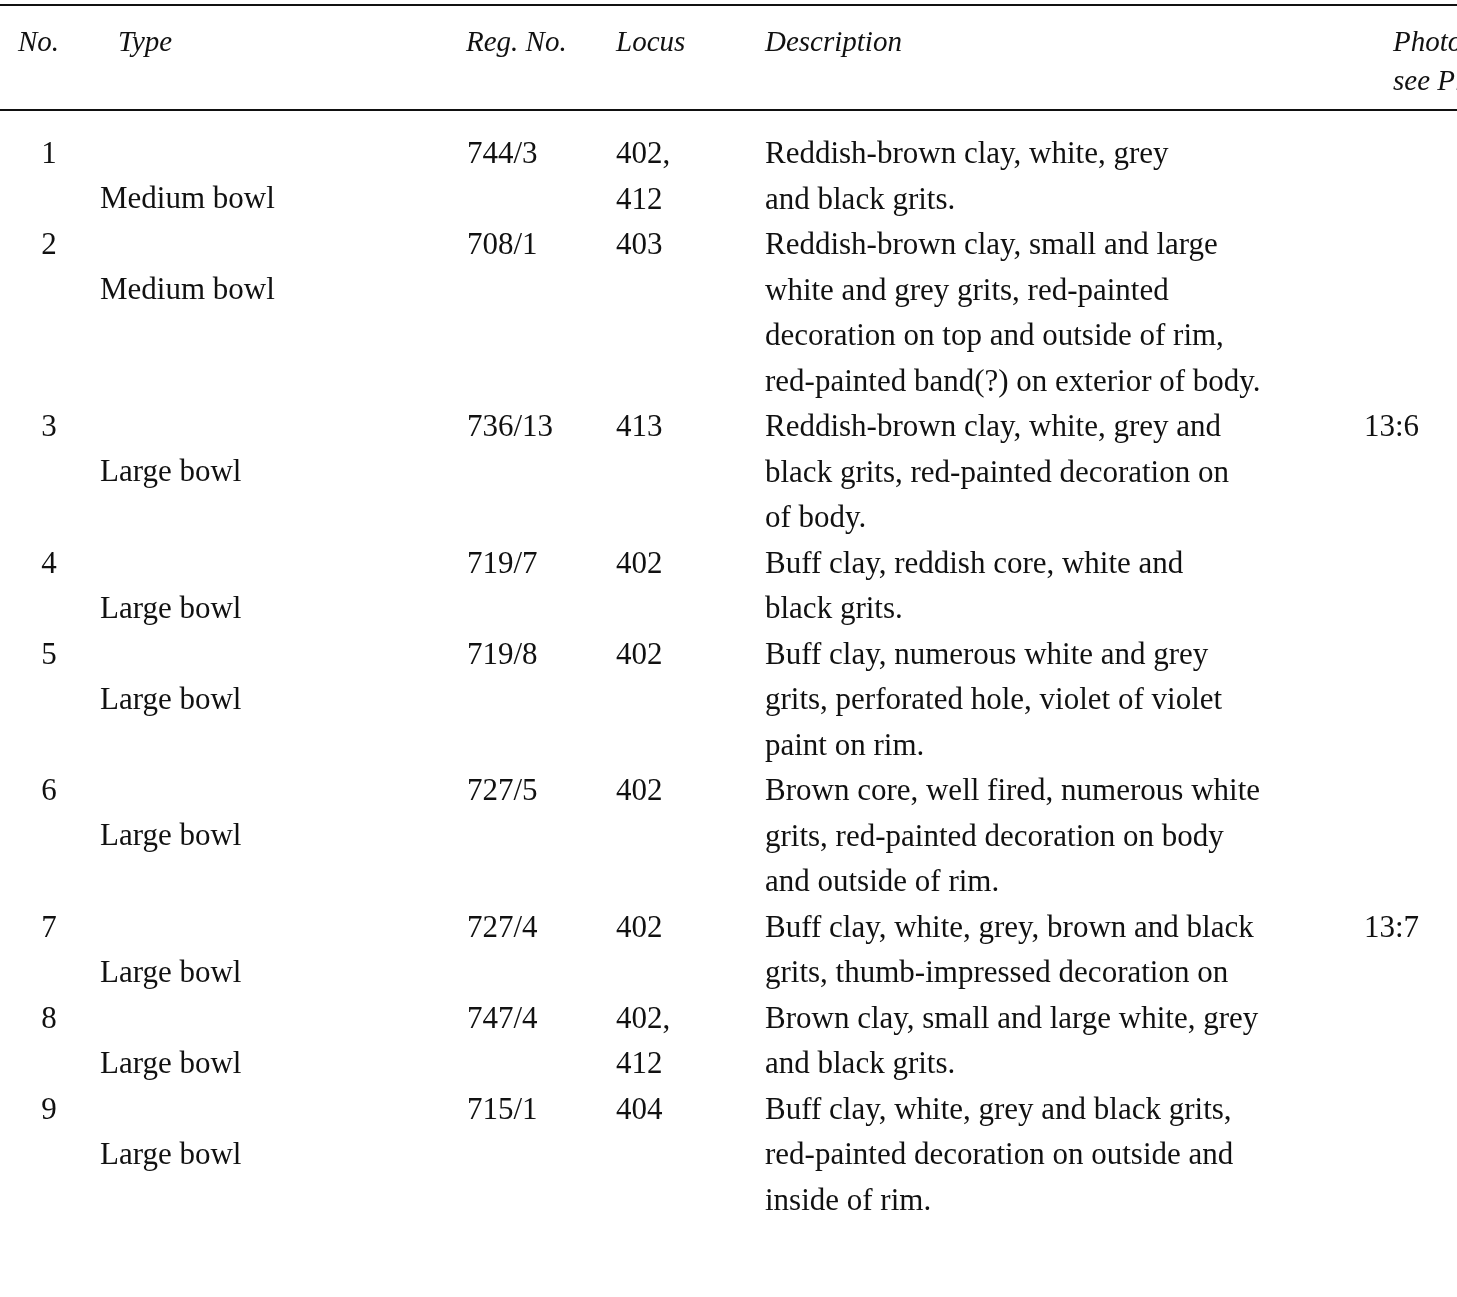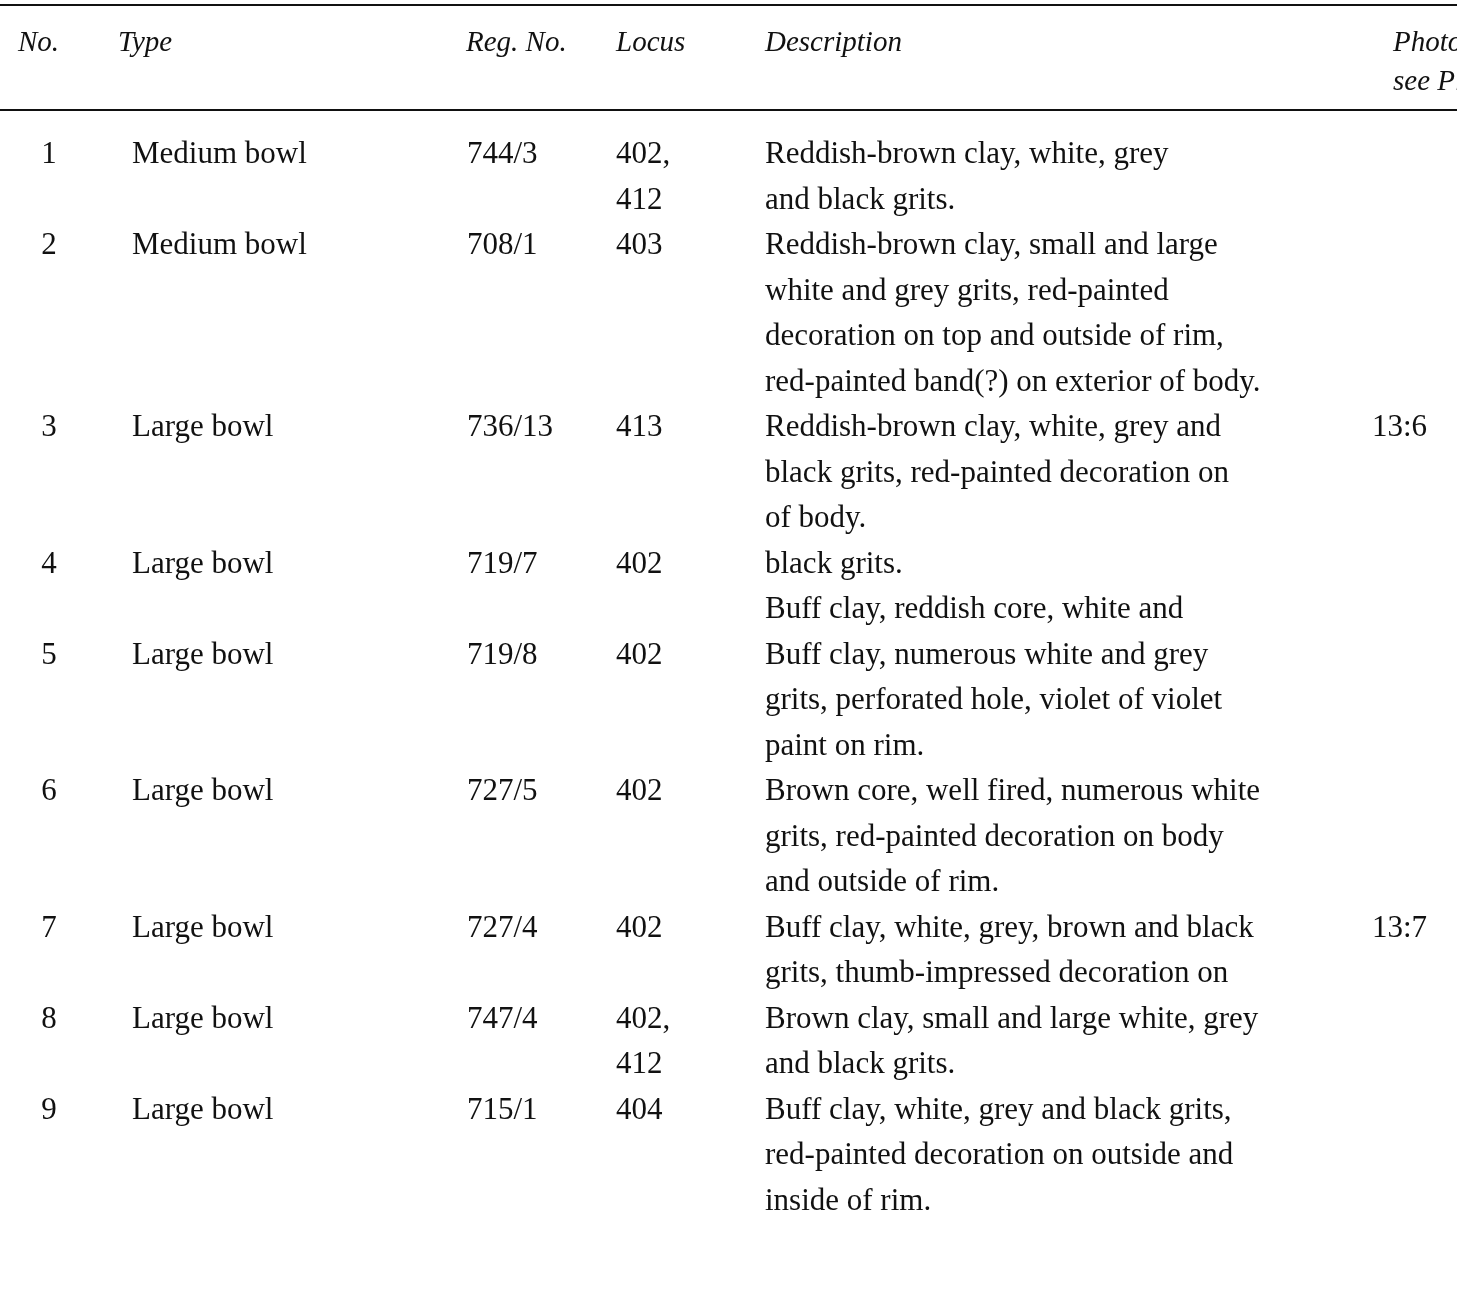--- a/index.html
+++ b/index.html
@@ -65,33 +65,33 @@
       width: 1457px;
       font-size: 31px;
       line-height: 45.5px;
     }
     .cell {
       position: absolute;
       top: 0;
       white-space: nowrap;
     }
     .c-no { left: 24px; width: 50px; text-align: center; }
-    .c-type { left: 132px; }
+    .c-type { left: 100px; margin-top: 45px; }
     .c-reg { left: 467px; }
     .c-locus { left: 616px; white-space: pre-line; }
     .c-desc {
       position: relative;
       margin-left: 765px;
       width: 600px;
     }
     .c-desc .line {
       display: block;
       white-space: nowrap;
     }
-    .c-photo { left: 1364px; margin-left: 8px; }
+    .c-photo { left: 1364px; }
   </style>
 </head>
 <body>
 
 <div class="page">
   <div class="rule top"></div>
 
   <div class="header">
     <span class="h h-no">No.</span>
     <span class="h h-type">Type</span>
@@ -147,22 +147,22 @@
       </div>
       <span class="cell c-photo">13:6</span>
     </div>
 
     <div class="row">
       <span class="cell c-no">4</span>
       <span class="cell c-type">Large bowl</span>
       <span class="cell c-reg">719/7</span>
       <span class="cell c-locus">402</span>
       <div class="c-desc">
+        <span class="line">Buff clay, reddish core, white and</span>
         <span class="line">black grits.</span>
-        <span class="line">Buff clay, reddish core, white and</span>
       </div>
       <span class="cell c-photo"></span>
     </div>
 
     <div class="row">
       <span class="cell c-no">5</span>
       <span class="cell c-type">Large bowl</span>
       <span class="cell c-reg">719/8</span>
       <span class="cell c-locus">402</span>
       <div class="c-desc">

